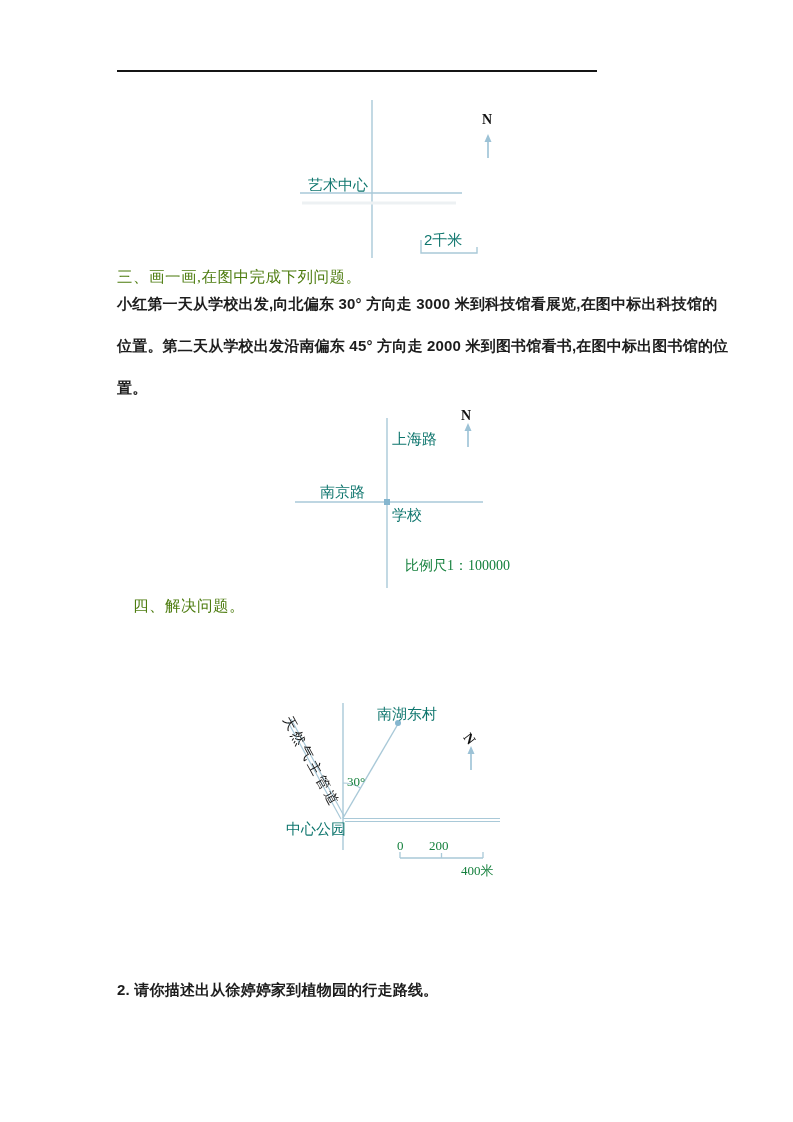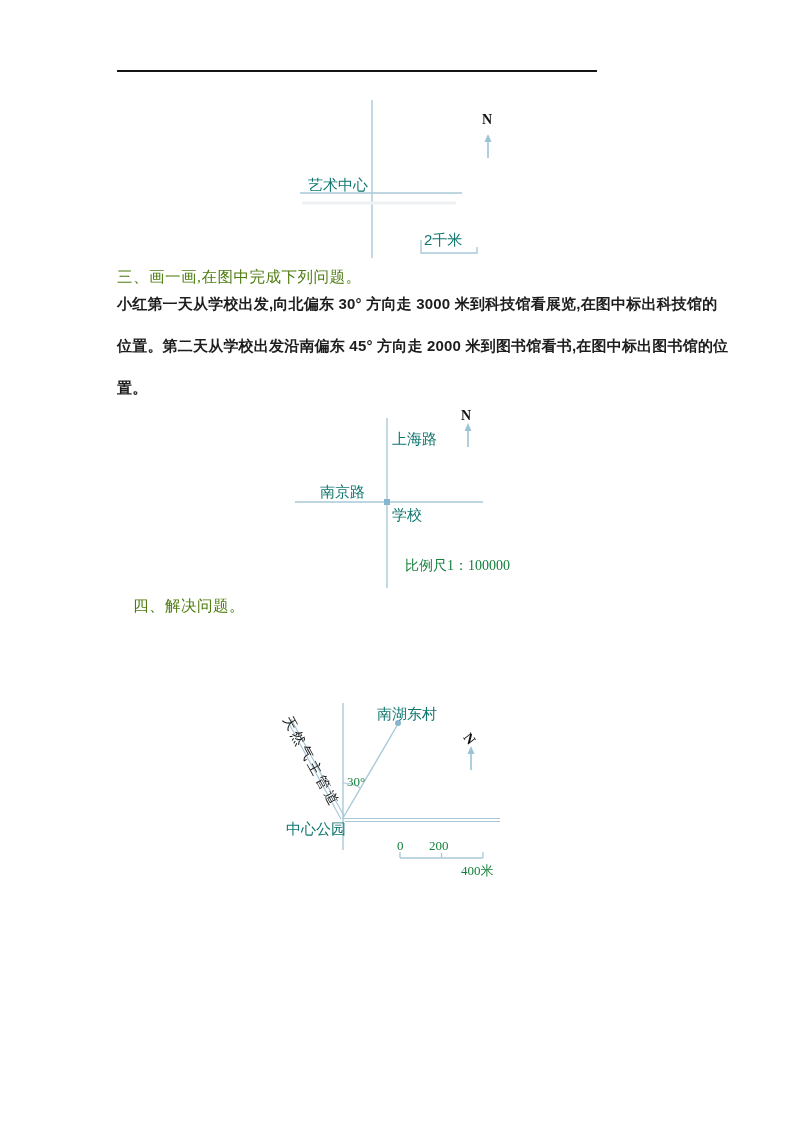--- a/index.html
+++ b/index.html
@@ -87,14 +87,15 @@
   <div class="abs rot-pipe" style="left:294px;top:713px;">天然气主管道</div>
   <div class="abs hand-sm" style="left:347px;top:774px;">30°</div>
   <div class="abs hand" style="left:286px;top:820px;">中心公园</div>
   <div class="abs north" style="left:464px;top:731px;">
     <span class="rot-n">N</span>
   </div>
   <div class="abs hand-sm" style="left:397px;top:838px;">0</div>
   <div class="abs hand-sm" style="left:429px;top:838px;">200</div>
   <div class="abs hand-sm" style="left:461px;top:862px;">400米</div>
 
+  <div class="abs body-text" style="left:117px;top:981px;">2. 请你描述出从徐婷婷家到植物园的行走路线。</div>
 
 </div>
 
 </body></html>

